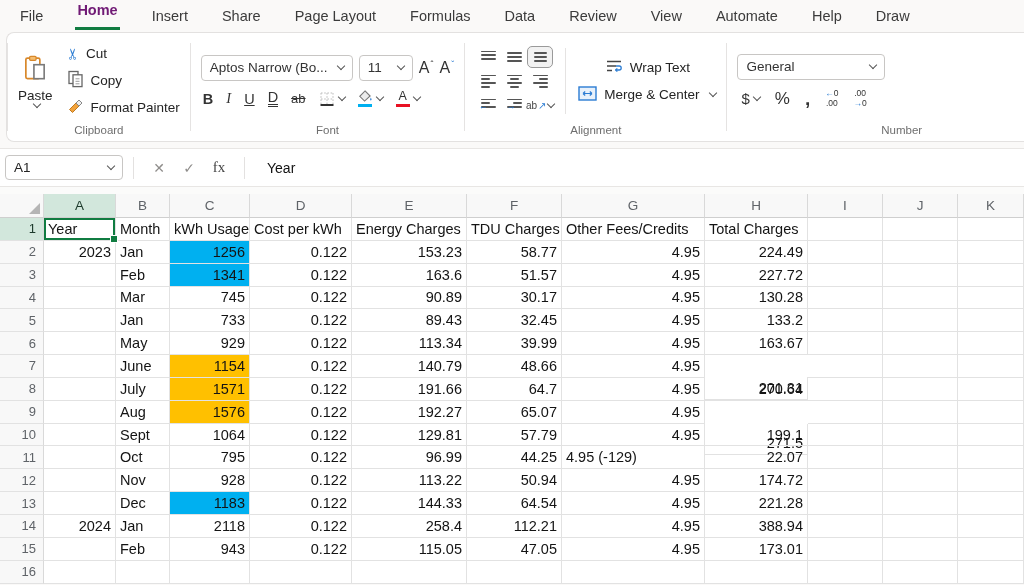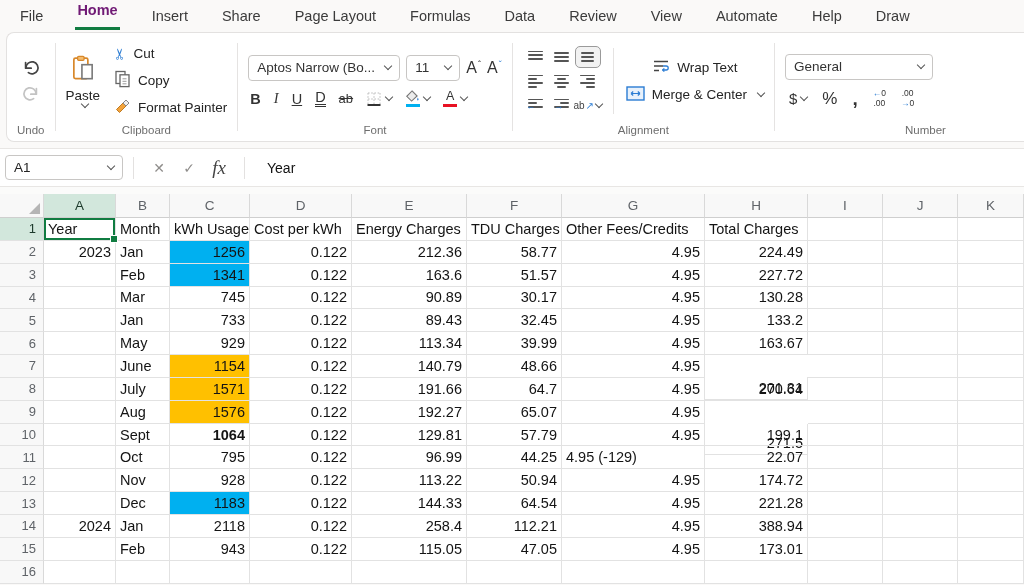--- a/index.html
+++ b/index.html
@@ -83,21 +83,21 @@
   .comma { font-size:19px; font-weight:bold; color:#333; line-height:0.6; }
   .dec { display:flex; flex-direction:column; font-size:8.5px; color:#333; line-height:1.15; align-items:center; }
   .dec .blue { color:#2b7cd3; }
 
   
   .fbar { height:38px; background:#fff; border-top:1px solid #e8e6e4; display:flex; align-items:center; }
   .namebox { width:118px; height:25px; border:1px solid #c8c6c4; border-radius:4px; margin-left:5px;
     display:flex; align-items:center; justify-content:space-between; padding:0 8px; font-size:13.5px; }
   .fdiv { width:1px; height:22px; background:#e3e1e0; margin:0 10px; }
   .fbtn { width:30px; text-align:center; color:#8f8d8b; font-size:14px; }
-  .fx { font-family:"Liberation Serif", serif; font-style:italic; color:#444; font-size:19px; }
+  .fx { font-family:"Liberation Serif", serif; color:#444; font-size:15px; }
   .fcontent { font-size:14px; color:#111; padding-left:12px; }
 
   .gap-strip { height:8px; background:#fbfbfa; border-top:1px solid #e8e6e4; }
 
   
   .grid { background:#fff; user-select:none; }
   .colhdrs { display:flex; height:24px; }
   .corner { width:44px; height:100%; background:#f8f8f8; border-right:1px solid #d9d9d9; border-bottom:1px solid #cfcfcf;
     position:relative; }
   .corner:after { content:""; position:absolute; right:3px; bottom:3px; width:0; height:0;
@@ -132,41 +132,20 @@
     <div class="mi">Review</div>
     <div class="mi">View</div>
     <div class="mi">Automate</div>
     <div class="mi">Help</div>
     <div class="mi">Draw</div>
   </div>
 
 <div class="ribbon-wrap">
   <div class="ribbon">
 
-    <div class="rgroup">
-      <div class="rg-content">
-        <div class="undo-col">
-          <span class="icon-btn">
-            <svg width="20" height="18" viewBox="0 0 20 18">
-                <path d="M4.6 3.6 L4.6 9.2 L10.2 9.2" fill="none" stroke="#444" stroke-width="1.7" stroke-linecap="round" stroke-linejoin="round"></path>
-                <path d="M5 8.8 A6 6 0 1 1 7.4 13.6" fill="none" stroke="#444" stroke-width="1.7" stroke-linecap="round"></path>
-              </svg>
-          </span>
-          <span class="icon-btn">
-            <svg width="20" height="18" viewBox="0 0 20 18">
-                <g transform="scale(-1,1) translate(-20,0)">
-                  <path d="M4.6 3.6 L4.6 9.2 L10.2 9.2" fill="none" stroke="#c3c3c3" stroke-width="1.7" stroke-linecap="round" stroke-linejoin="round"></path>
-                  <path d="M5 8.8 A6 6 0 1 1 7.4 13.6" fill="none" stroke="#c3c3c3" stroke-width="1.7" stroke-linecap="round"></path>
-                </g>
-              </svg>
-          </span>
-        </div>
-      </div>
-      <div class="rg-label">Undo</div>
-    </div>
 
     <div class="rdiv"></div>
 
     <div class="rgroup">
       <div class="rg-content clip-content">
         <div class="paste-btn">
           <span>
             <svg width="26" height="28" viewBox="0 0 24 26">
                 <rect x="3.5" y="3" width="13" height="19" rx="1.5" fill="#fff" stroke="#d8882b" stroke-width="1.6"></rect>
                 <rect x="7" y="1.2" width="6" height="3.8" rx="1" fill="#f6be6f" stroke="#d8882b" stroke-width="1.2"></rect>
@@ -420,21 +399,21 @@
         <div class="cell txt" style="width: 75px;"></div>
         <div class="cell txt" style="width: 75px;"></div>
         <div class="cell txt" style="width: 66px;"></div>
       </div>
       <div class="grow">
         <div class="rh">2</div>
         <div class="cell num" style="width: 72px;">2023</div>
         <div class="cell txt" style="width: 54px;">Jan</div>
         <div class="cell num" style="width: 80px; background: rgb(0, 176, 240);">1256</div>
         <div class="cell num" style="width: 102px;">0.122</div>
-        <div class="cell num" style="width: 115px;">212.36</div>
+        <div class="cell num" style="width: 115px;">153.23</div>
         <div class="cell num" style="width: 95px;">58.77</div>
         <div class="cell num" style="width: 143px;">4.95</div>
         <div class="cell num" style="width: 103px;">224.49</div>
         <div class="cell txt" style="width: 75px;"></div>
         <div class="cell txt" style="width: 75px;"></div>
         <div class="cell txt" style="width: 66px;"></div>
       </div>
       <div class="grow">
         <div class="rh">3</div>
         <div class="cell txt" style="width: 72px;"></div>
@@ -530,21 +509,21 @@
         <div class="cell num" style="width: 143px;">4.95</div>
         <div class="cell num" style="width: 103px; margin-top: 31px;">271.5</div>
         <div class="cell txt" style="width: 75px;"></div>
         <div class="cell txt" style="width: 75px;"></div>
         <div class="cell txt" style="width: 66px;"></div>
       </div>
       <div class="grow">
         <div class="rh">10</div>
         <div class="cell txt" style="width: 72px;"></div>
         <div class="cell txt" style="width: 54px;">Sept</div>
-        <div class="cell num" style="width: 80px; font-weight: bold;">1064</div>
+        <div class="cell num" style="width: 80px;">1064</div>
         <div class="cell num" style="width: 102px;">0.122</div>
         <div class="cell num" style="width: 115px;">129.81</div>
         <div class="cell num" style="width: 95px;">57.79</div>
         <div class="cell num" style="width: 143px;">4.95</div>
         <div class="cell num" style="width: 103px;">199.1</div>
         <div class="cell txt" style="width: 75px;"></div>
         <div class="cell txt" style="width: 75px;"></div>
         <div class="cell txt" style="width: 66px;"></div>
       </div>
       <div class="grow">

